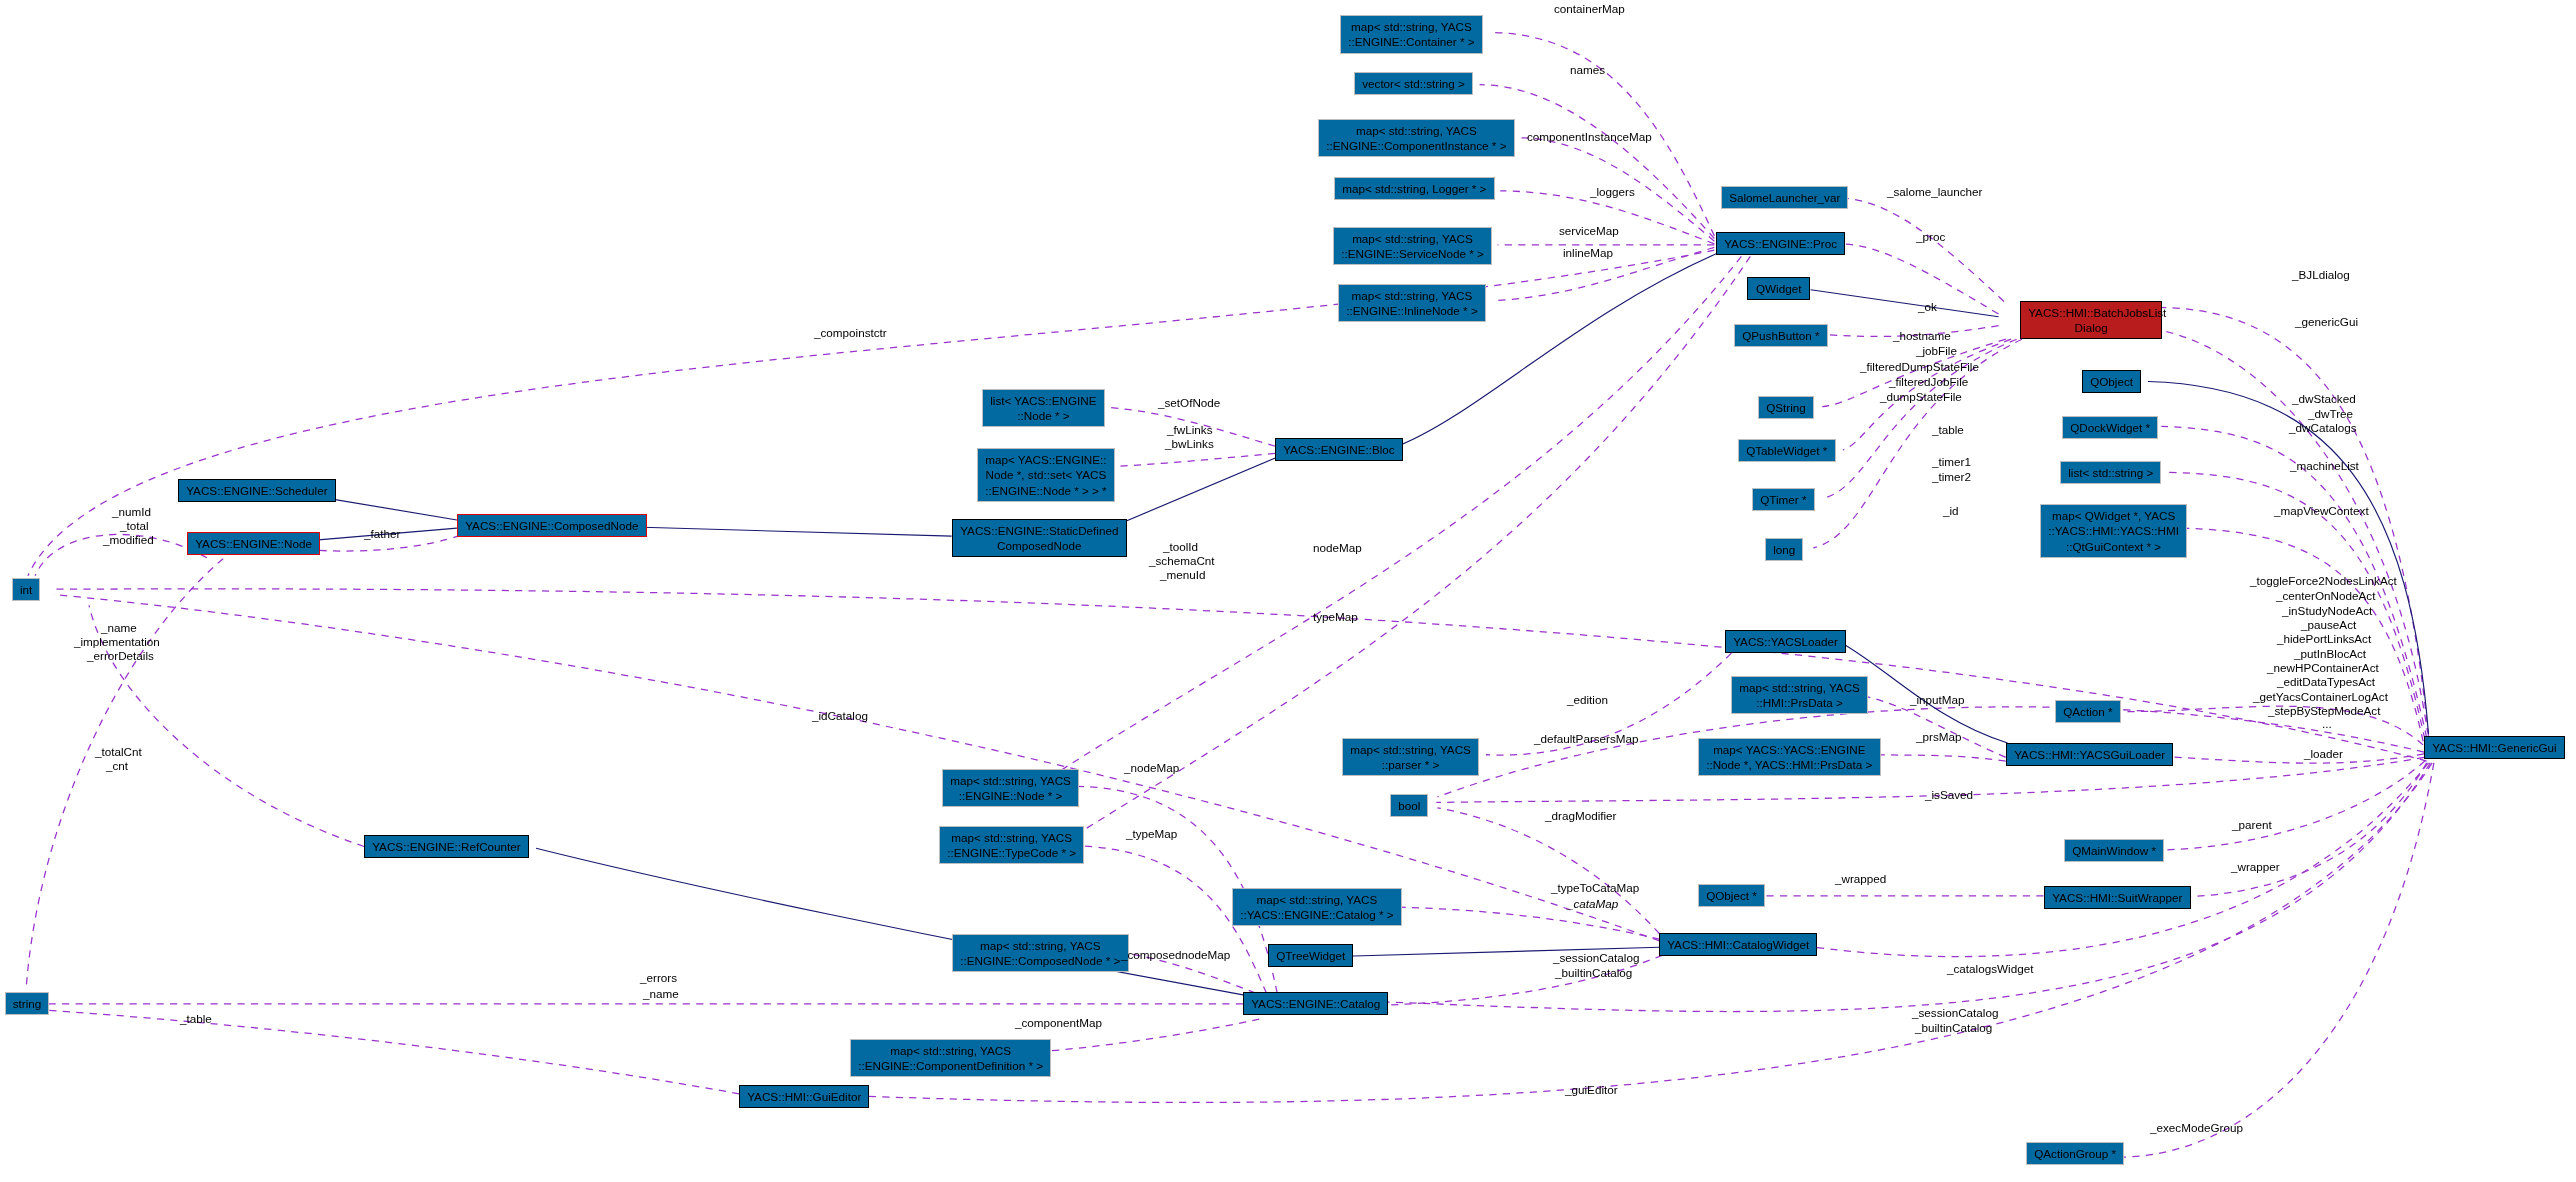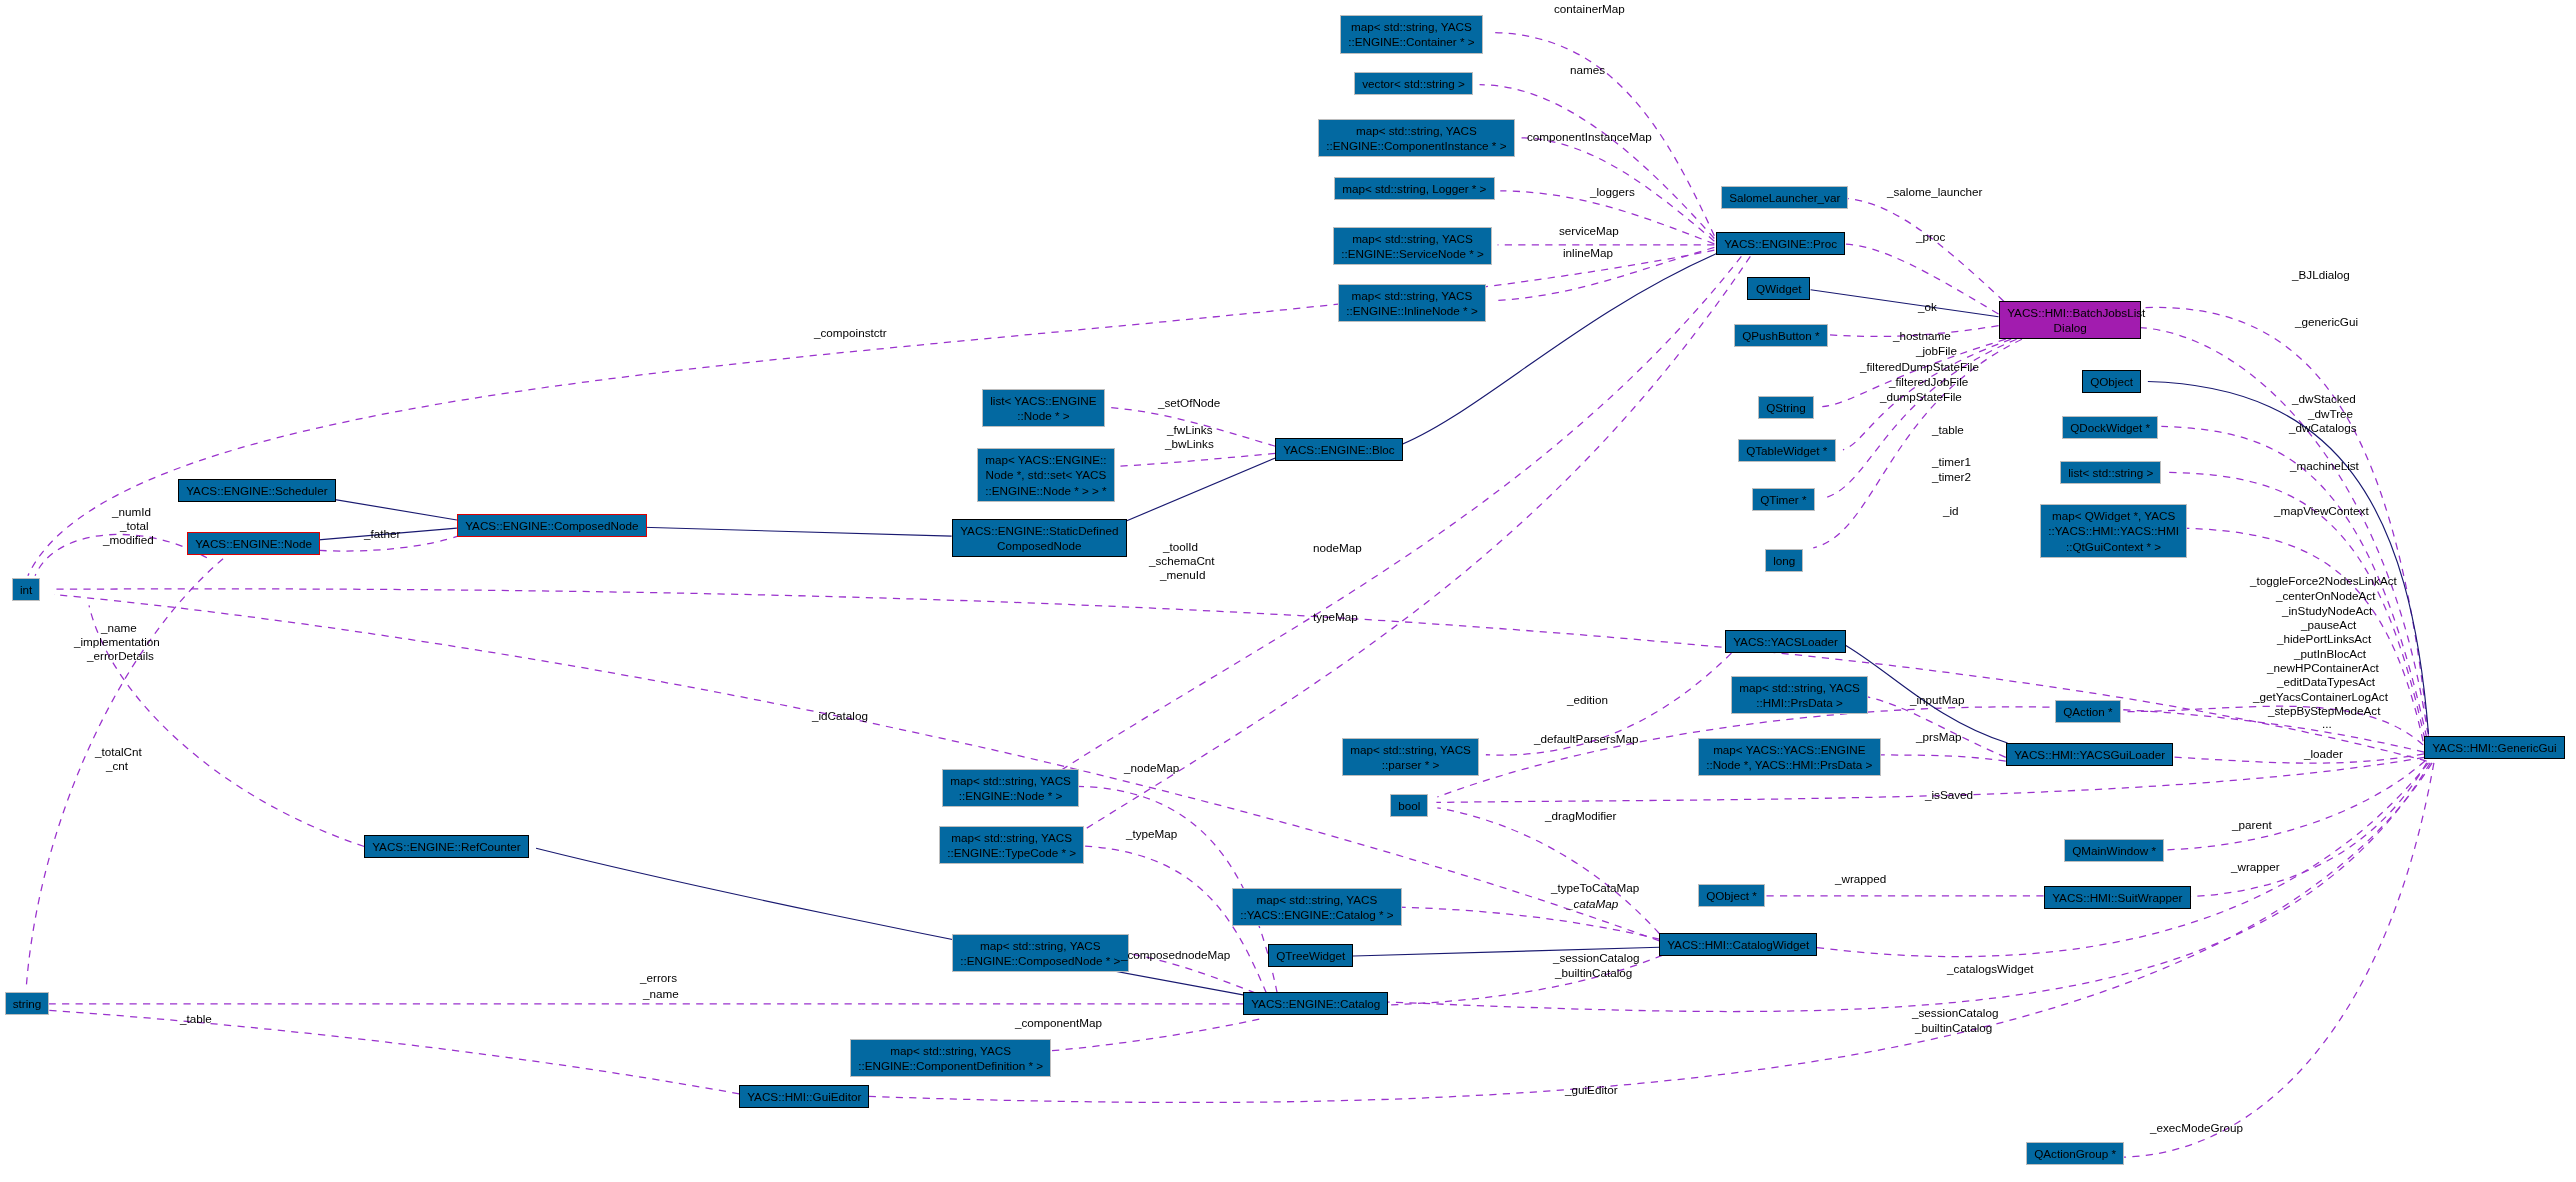--- a/index.html
+++ b/index.html
@@ -4,21 +4,21 @@
 <style>
   html,body{margin:0;padding:0;background:#ffffff;}
   #diagram{position:relative;width:2576px;height:1183px;background:#ffffff;overflow:hidden;
            font-family:"Liberation Sans", sans-serif;}
   #edges{position:absolute;left:0;top:0;width:2576px;height:1183px;}
   .node{position:absolute;background:#0369a1;border:0.9px solid #bdbdbd;color:#000;
         font:11.7px/1.32 "Liberation Sans", sans-serif;text-align:center;
         padding:2.7px 7.2px;white-space:pre-line;z-index:2;}
   .node.bold{border:1.8px solid #000000;}
   .node.red{border:1.3px solid #e00000;}
-  .node.main{background:#a21caf;border:1.3px solid #000000;}
+  .node.main{background:#b91c1c;border:1.3px solid #000000;margin-left:21px;}
   .elabel{position:absolute;color:#000;font:11.7px/1.25 "Liberation Sans", sans-serif;
           white-space:nowrap;z-index:3;}
   path.dash{stroke:#9a32cd;stroke-width:1.4;fill:none;stroke-dasharray:8 7;}
   path.solid{stroke:#191970;stroke-width:1.3;fill:none;}
 </style>
 </head>
 <body>
 
 <div id="diagram">
 
@@ -115,21 +115,21 @@
 <div class="node" style="left:1734px;top:324px;">QPushButton *</div>
 <div class="node bold" style="left:2082px;top:370px;">QObject</div>
 <div class="node" style="left:1758px;top:396px;">QString</div>
 <div class="node" style="left:2062px;top:416px;">QDockWidget *</div>
 <div class="node" style="left:1738px;top:439px;">QTableWidget *</div>
 <div class="node" style="left:2060px;top:461px;">list&lt; std::string &gt;</div>
 <div class="node" style="left:1752px;top:488px;">QTimer *</div>
 <div class="node" style="left:2040px;top:504px;">map&lt; QWidget *, YACS
 ::YACS::HMI::YACS::HMI
 ::QtGuiContext * &gt;</div>
-<div class="node" style="left:1765px;top:538px;margin-top:11px;">long</div>
+<div class="node" style="left:1765px;top:538px;">long</div>
 <div class="node" style="left:982px;top:389px;">list&lt; YACS::ENGINE
 ::Node * &gt;</div>
 <div class="node" style="left:977px;top:448px;">map&lt; YACS::ENGINE::
 Node *, std::set&lt; YACS
 ::ENGINE::Node * &gt; &gt; *</div>
 <div class="node bold" style="left:1275px;top:438px;">YACS::ENGINE::Bloc</div>
 <div class="node bold" style="left:178px;top:479px;">YACS::ENGINE::Scheduler</div>
 <div class="node red" style="left:187px;top:532px;">YACS::ENGINE::Node</div>
 <div class="node red" style="left:457px;top:514px;">YACS::ENGINE::ComposedNode</div>
 <div class="node bold" style="left:952px;top:519px;">YACS::ENGINE::StaticDefined

